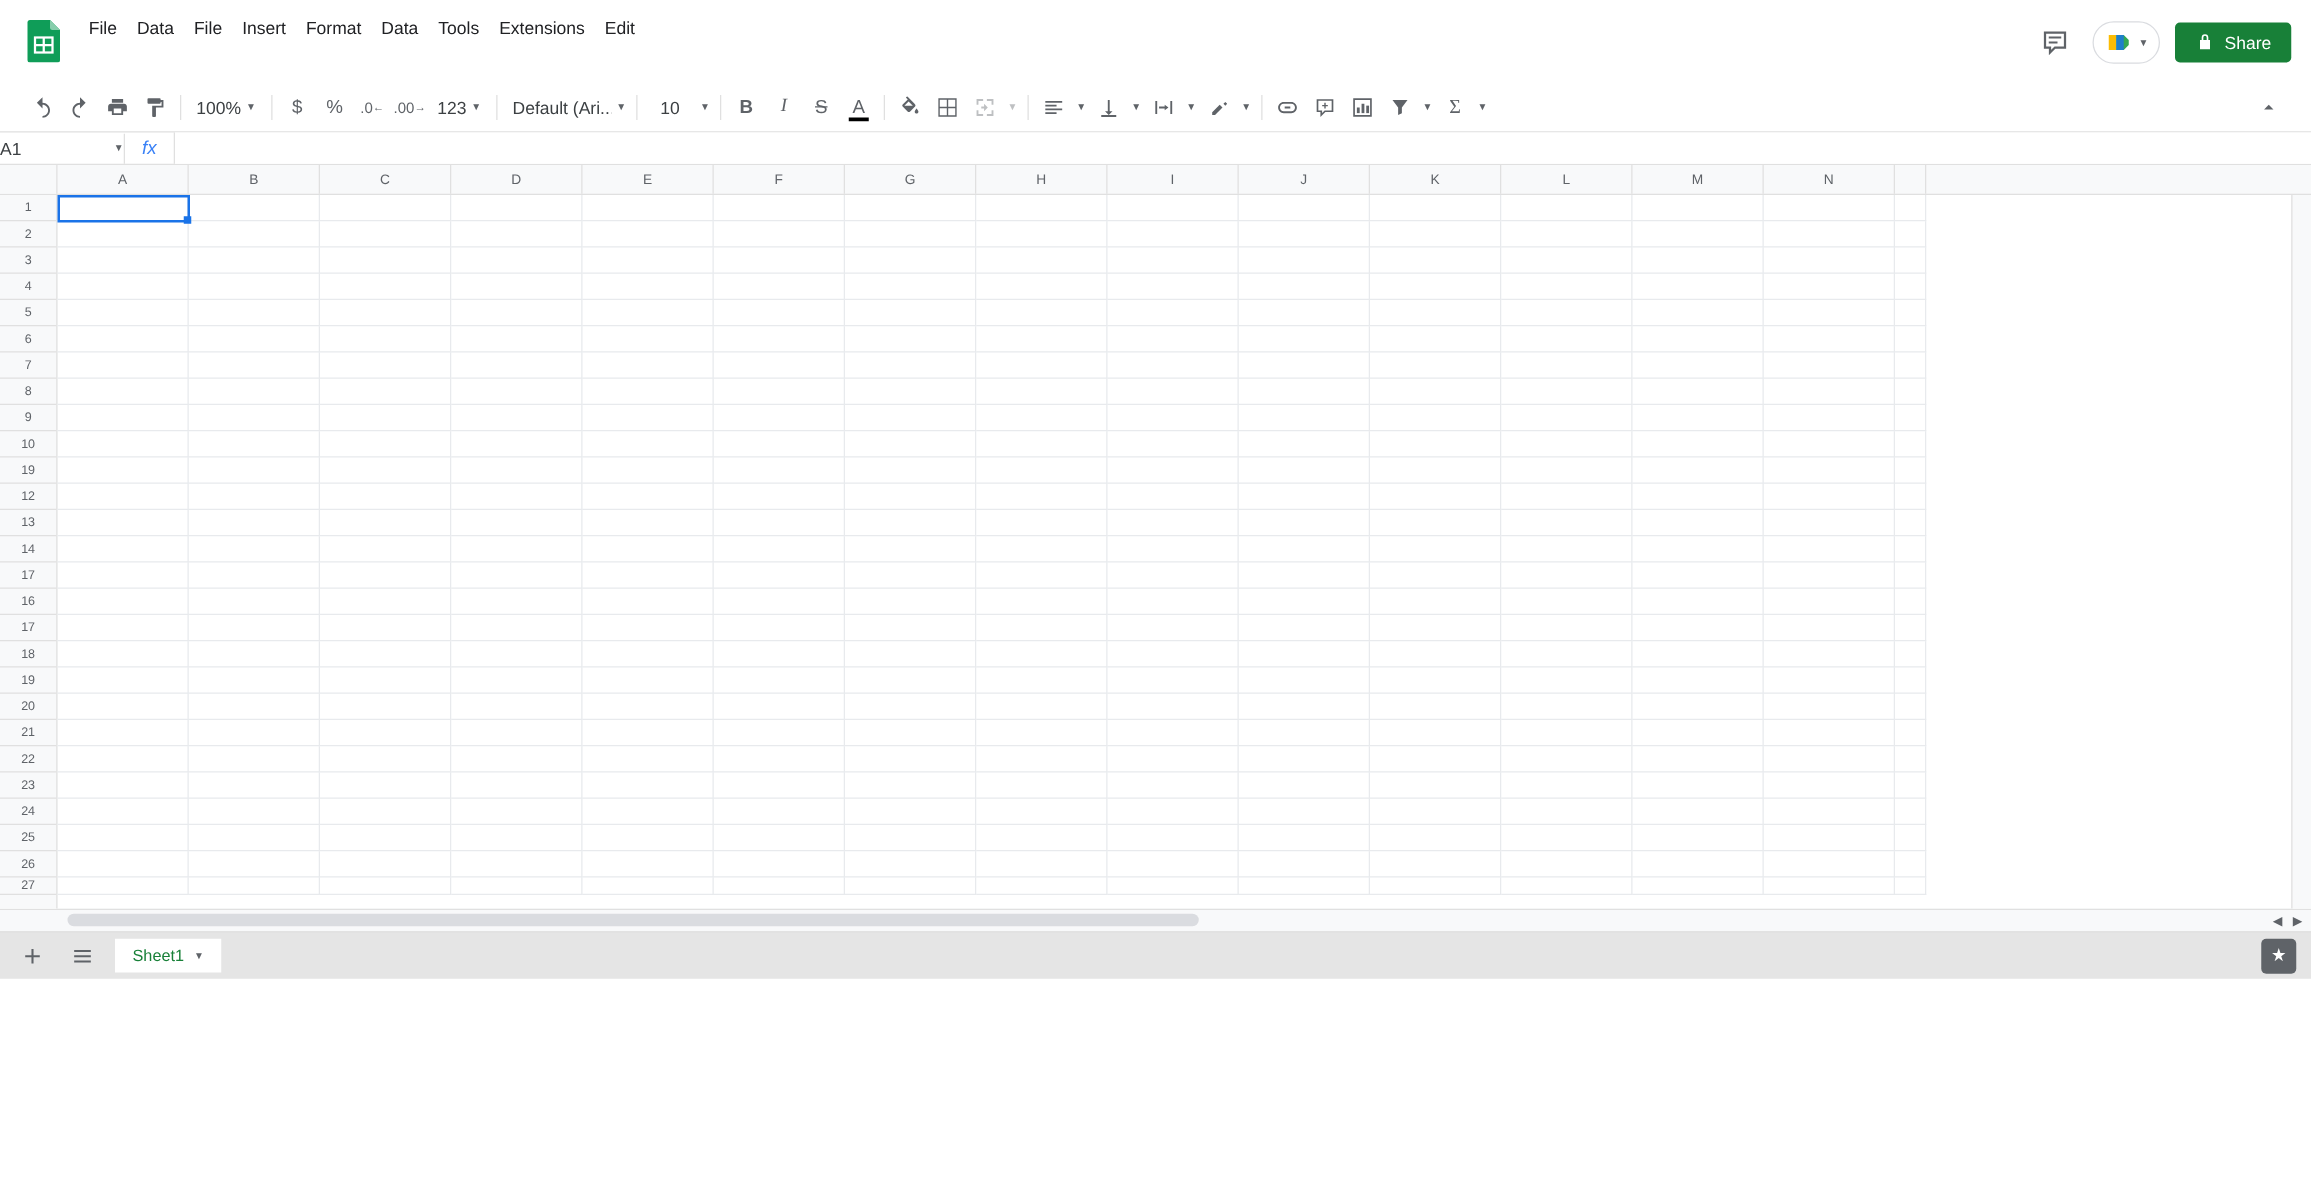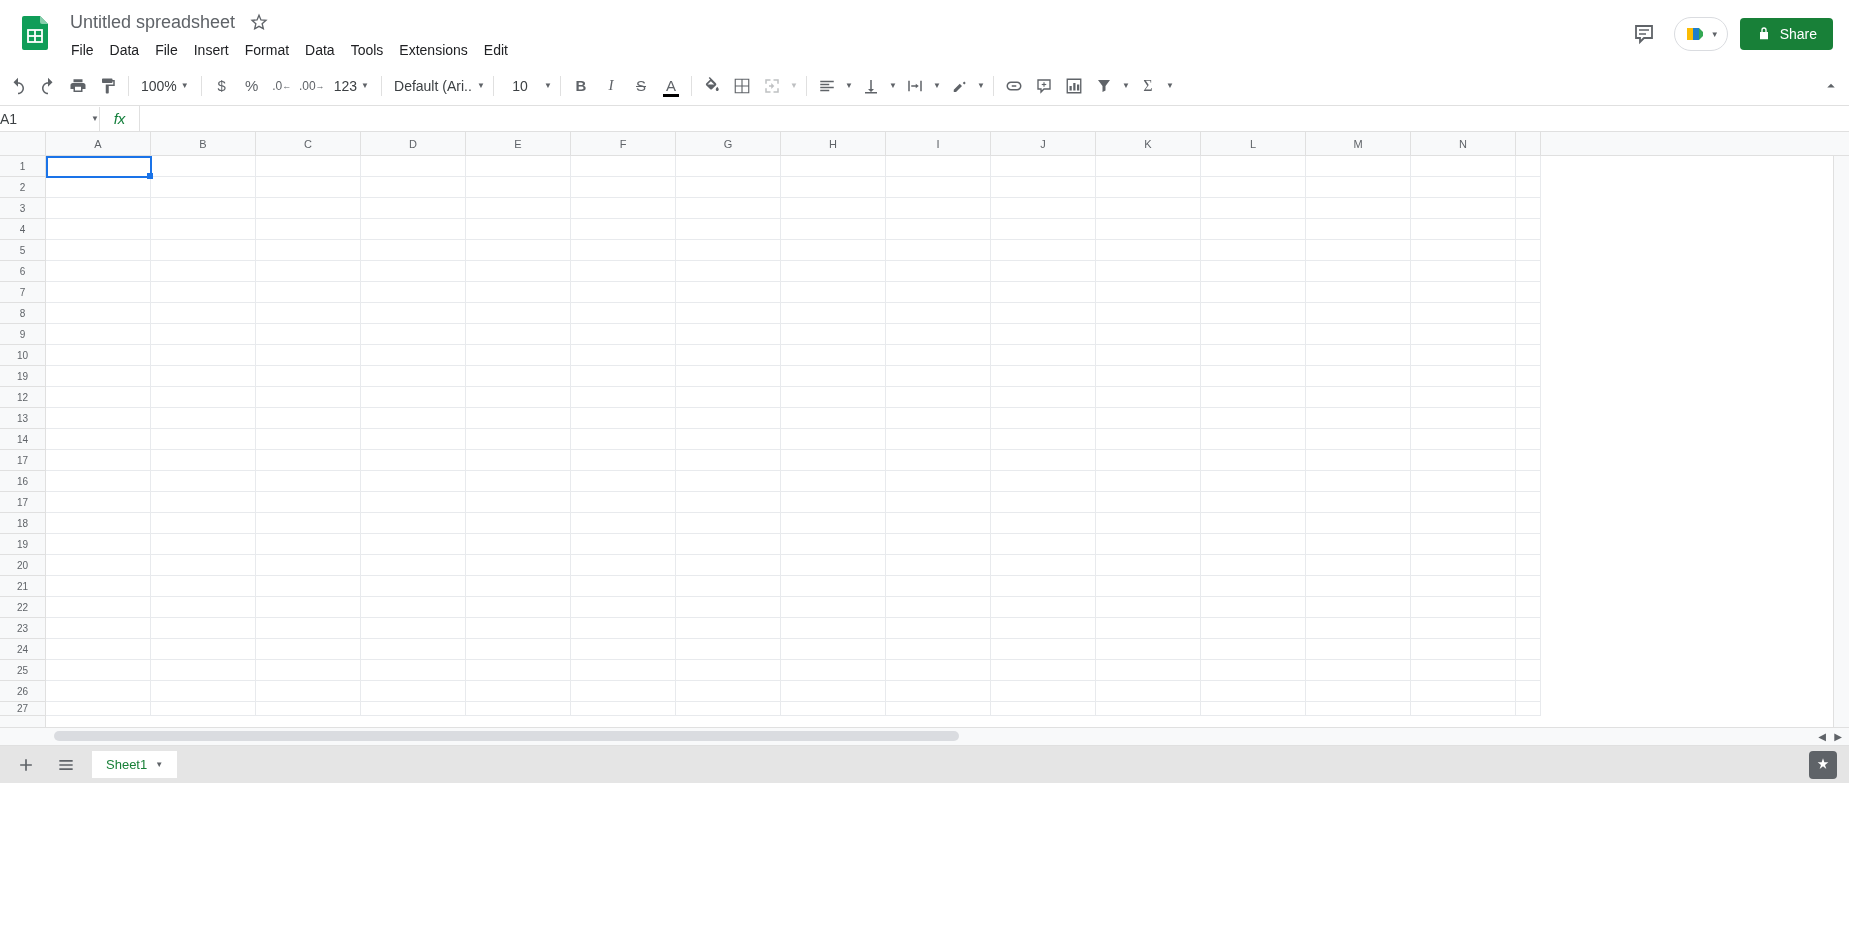--- a/index.html
+++ b/index.html
@@ -15,38 +15,38 @@
 .star-btn { margin-left: 6px; color: #5f6368; cursor: pointer; width: 24px; height: 24px; display: flex; align-items: center; justify-content: center; }
 .menubar { display: flex; gap: 2px; height: 28px; align-items: center; }
 .menu-item { padding: 4px 7px; font-size: 14px; color: #202124; cursor: pointer; border-radius: 3px; }
 
 .header-right { display: flex; align-items: center; gap: 12px; margin-top: 8px; }
 .comment-btn { width: 36px; height: 36px; display: flex; align-items: center; justify-content: center; cursor: pointer; border-radius: 50%; color: #5f6368; }
 .meet-btn { display: flex; align-items: center; padding: 4px 8px; border: 1px solid #dadce0; border-radius: 24px; cursor: pointer; gap: 4px; }
 .share-btn { display: flex; align-items: center; background: #188038; color: #fff; padding: 8px 16px; border-radius: 4px; font-size: 14px; font-weight: 400; cursor: pointer; gap: 8px; }
 
 
-.toolbar { display: flex; align-items: center; height: 40px; padding: 0 4px; border-bottom: 1px solid #e0e0e0; gap: 2px; }
+.toolbar { display: flex; align-items: center; height: 40px; padding: 0 20px; border-bottom: 1px solid #e0e0e0; gap: 2px; }
 .tb-btn { width: 28px; height: 28px; display: flex; align-items: center; justify-content: center; cursor: pointer; border-radius: 3px; color: #5f6368; }
 .tb-sep { width: 1px; height: 20px; background: #e0e0e0; margin: 0 4px; }
 .tb-text { padding: 4px 6px; font-size: 14px; color: #3c4043; cursor: pointer; display: flex; align-items: center; gap: 4px; }
 .tb-text.zoom { min-width: 50px; }
 .tb-text.font { min-width: 85px; max-width: 85px; overflow: hidden; white-space: nowrap; }
 .tb-text.fontsize { min-width: 40px; justify-content: center; }
 .caret { font-size: 8px; color: #5f6368; }
 .tb-dropdown { width: 12px; height: 28px; display: flex; align-items: center; justify-content: center; cursor: pointer; }
 .text-color-btn { position: relative; }
 .text-color-underline { position: absolute; bottom: 3px; left: 50%; transform: translateX(-50%); width: 16px; height: 3px; background: #000; }
 .toolbar-right { margin-left: auto; }
 
 
 .formula-bar { display: flex; align-items: center; height: 26px; border-bottom: 1px solid #e0e0e0; }
 .name-box { width: 100px; height: 24px; display: flex; align-items: center; padding: 0 0; font-size: 14px; color: #3c4043; border-right: 1px solid #e0e0e0; }
 .name-box-text { flex: 1; }
-.fx-label { width: 40px; text-align: center; font-style: italic; color: #15803d; font-size: 15px; border-right: 1px solid #e0e0e0; height: 100%; display: flex; align-items: center; justify-content: center; }
+.fx-label { width: 40px; text-align: center; font-style: italic; color: #3b82f6; font-size: 15px; border-right: 1px solid #e0e0e0; height: 100%; display: flex; align-items: center; justify-content: center; }
 .formula-input { flex: 1; height: 100%; border: none; outline: none; padding: 0 8px; font-size: 14px; }
 
 
 .grid-container { position: relative; height: 595px; overflow: hidden; }
 .col-headers { display: flex; height: 24px; background: #f8f9fa; border-bottom: 1px solid #e0e0e0; }
 .corner { width: 46px; background: #f8f9fa; border-right: 1px solid #e0e0e0; flex-shrink: 0; }
 .col-header { width: 105px; text-align: center; font-size: 11px; color: #5f6368; line-height: 24px; border-right: 1px solid #e0e0e0; flex-shrink: 0; cursor: pointer; }
 .col-header.last { width: 25px; }
 .grid-body { display: flex; height: 571px; }
 .row-headers { width: 46px; background: #f8f9fa; border-right: 1px solid #e0e0e0; flex-shrink: 0; }
@@ -82,28 +82,20 @@
   <div class="logo">
     <svg viewBox="0 0 36 36">
         <path fill="#0f9d58" d="M6 2h16l8 8v24a2 2 0 0 1-2 2H6a2 2 0 0 1-2-2V4a2 2 0 0 1 2-2z"></path>
         <path fill="#87ceac" d="M22 2l8 8h-6a2 2 0 0 1-2-2V2z"></path>
         <rect x="10" y="16" width="14" height="12" fill="none" stroke="#fff" stroke-width="1.8"></rect>
         <line x1="10" y1="22" x2="24" y2="22" stroke="#fff" stroke-width="1.8"></line>
         <line x1="17" y1="16" x2="17" y2="28" stroke="#fff" stroke-width="1.8"></line>
       </svg>
   </div>
   <div class="title-area">
-    <div class="title-row">
-      <span class="doc-title">Untitled spreadsheet</span>
-      <span class="star-btn">
-        <svg width="18" height="18" viewBox="0 0 24 24">
-            <path fill="none" stroke="#5f6368" stroke-width="1.8" d="M12 3l2.6 6.2 6.7.6-5.1 4.5 1.6 6.6L12 17.8 6.2 21l1.6-6.6L2.7 9.8l6.7-.6z"></path>
-          </svg>
-      </span>
-    </div>
     <div class="menubar">
       <span class="menu-item">File</span>
       <span class="menu-item">Data</span>
       <span class="menu-item">File</span>
       <span class="menu-item">Insert</span>
       <span class="menu-item">Format</span>
       <span class="menu-item">Data</span>
       <span class="menu-item">Tools</span>
       <span class="menu-item">Extensions</span>
       <span class="menu-item">Edit</span>

